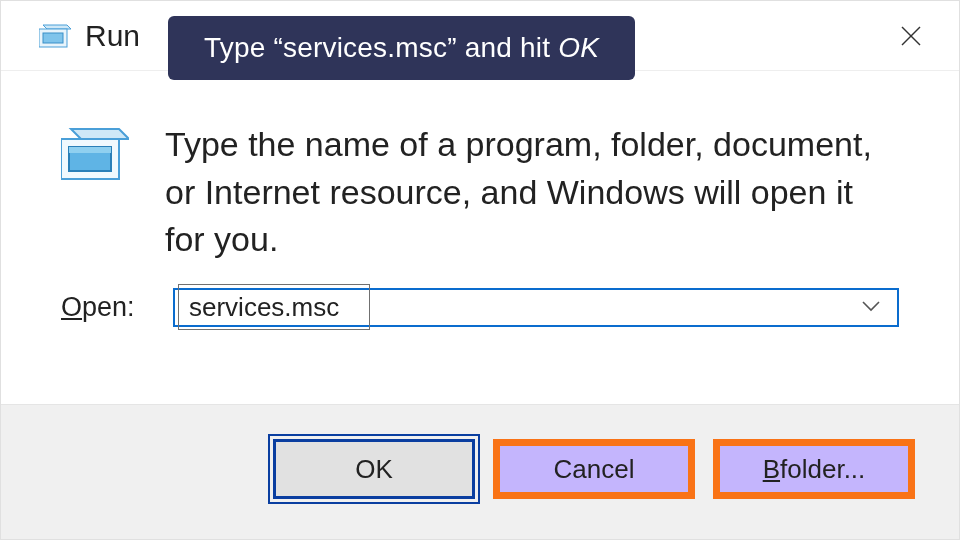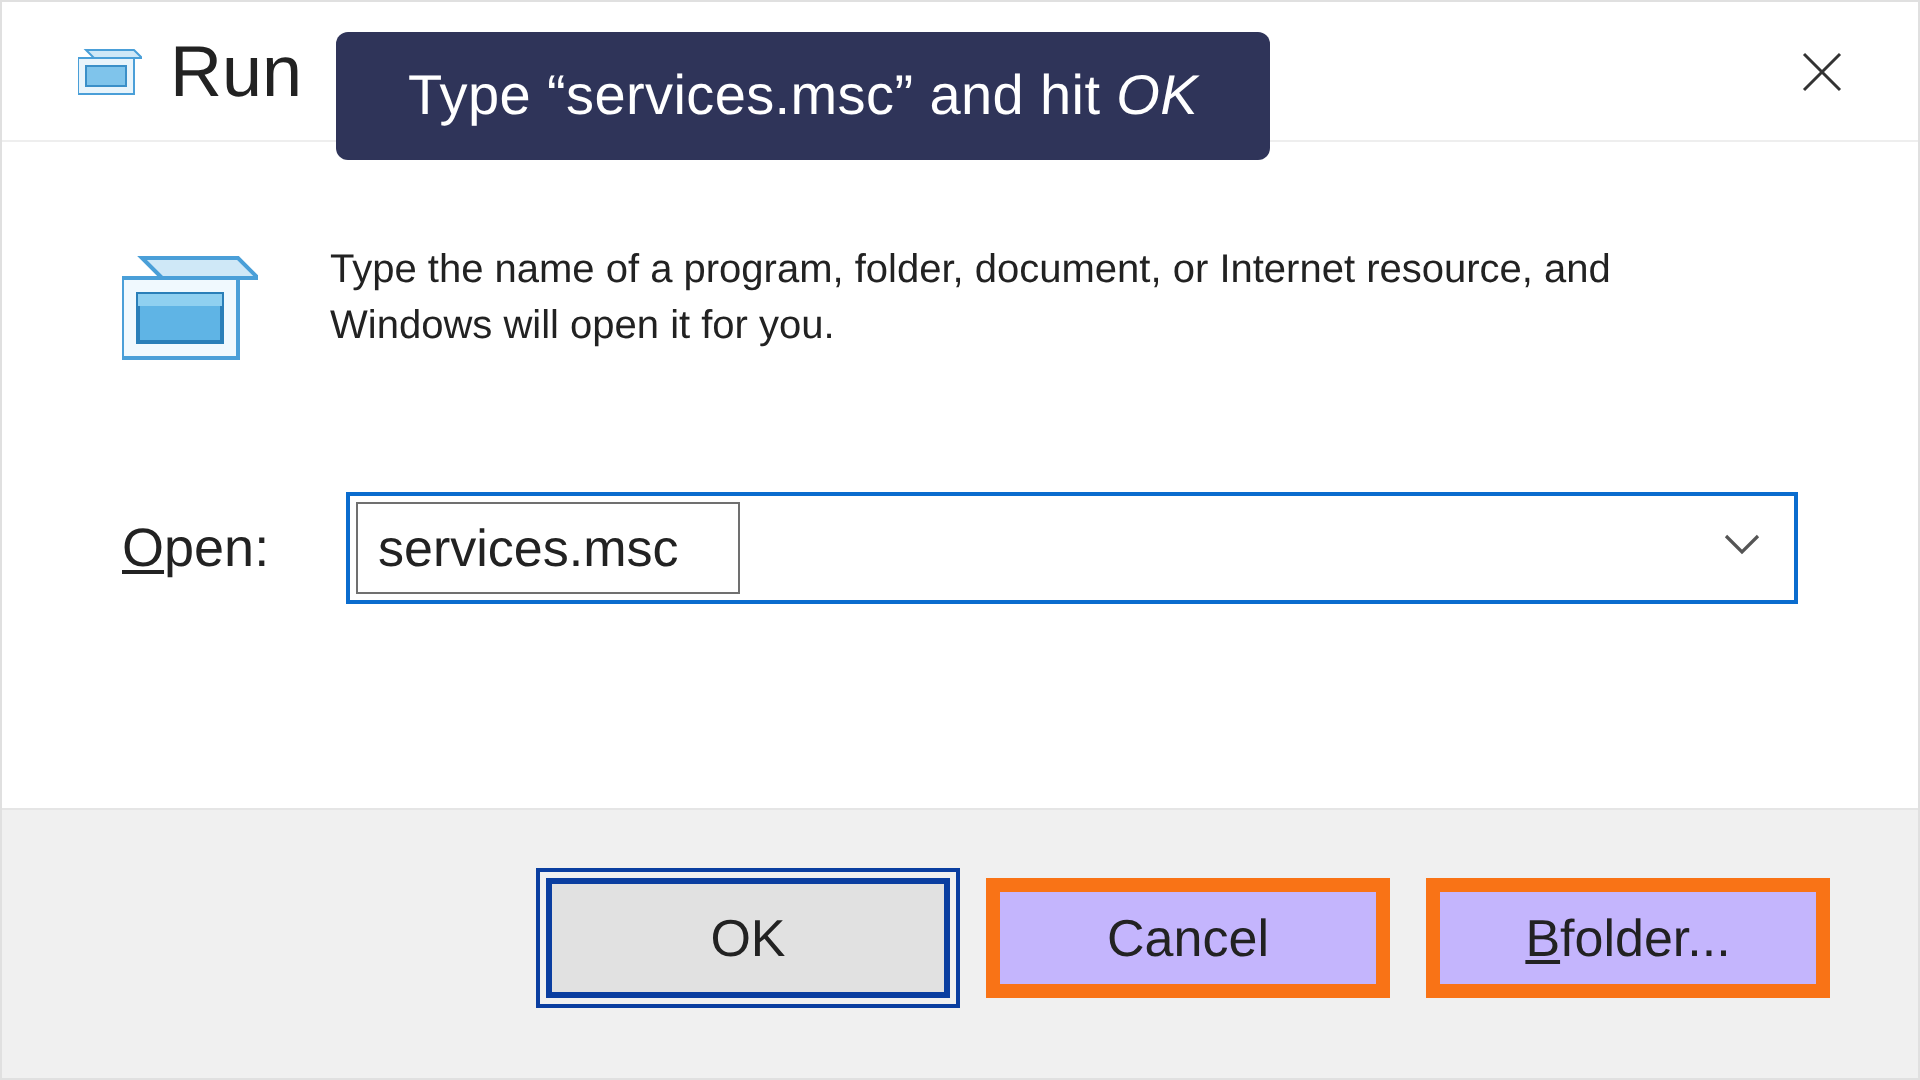--- a/index.html
+++ b/index.html
@@ -29,21 +29,21 @@
     }
     .title-icon {
       width: 32px;
       height: 26px;
       margin-right: 14px;
       display: flex;
       align-items: center;
       justify-content: center;
     }
     .title-text {
-      font-size: 36px;
+      font-size: 30px;
       color: #222;
     }
     .close-btn {
       position: absolute;
       right: 28px;
       top: 50%;
       transform: translateY(-50%);
       width: 40px;
       height: 40px;
       display: flex;
@@ -74,40 +74,40 @@
       display: flex;
       align-items: flex-start;
     }
     .big-icon {
       width: 68px;
       flex: 0 0 68px;
       margin-right: 36px;
       margin-top: 6px;
     }
     .info-text {
-      font-size: 20px;
+      font-size: 34px;
       color: #222;
       line-height: 1.4;
       max-width: 720px;
     }
     .open-row {
       display: flex;
       align-items: center;
-      margin-top: 56px;
+      margin-top: 24px;
     }
     .open-label {
       font-size: 27px;
       color: #222;
       width: 112px;
       flex: 0 0 112px;
     }
     .open-label .acc { text-decoration: underline; }
     .combo {
       flex: 1;
-      height: 56px;
+      height: 39px;
       border: 2px solid #0a6cce;
       display: flex;
       align-items: center;
       position: relative;
       background: #fff;
     }
     .combo-input-box {
       margin-left: 3px;
       height: 46px;
       border: 1px solid #707070;

